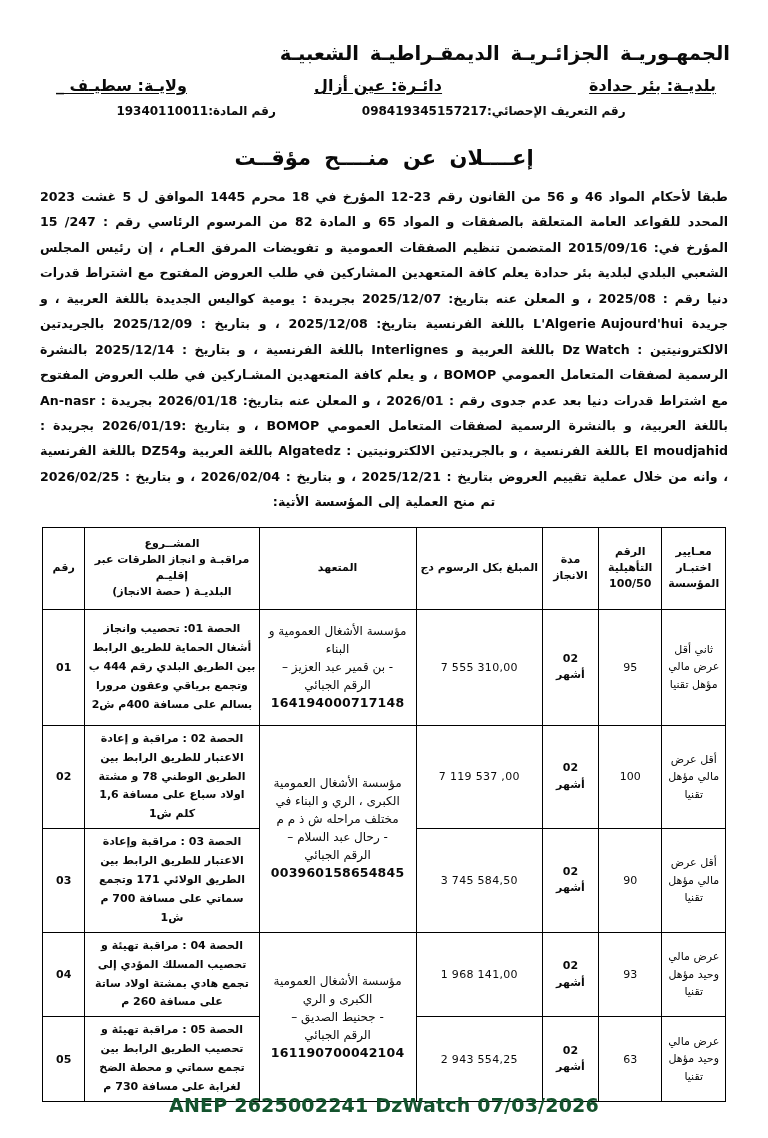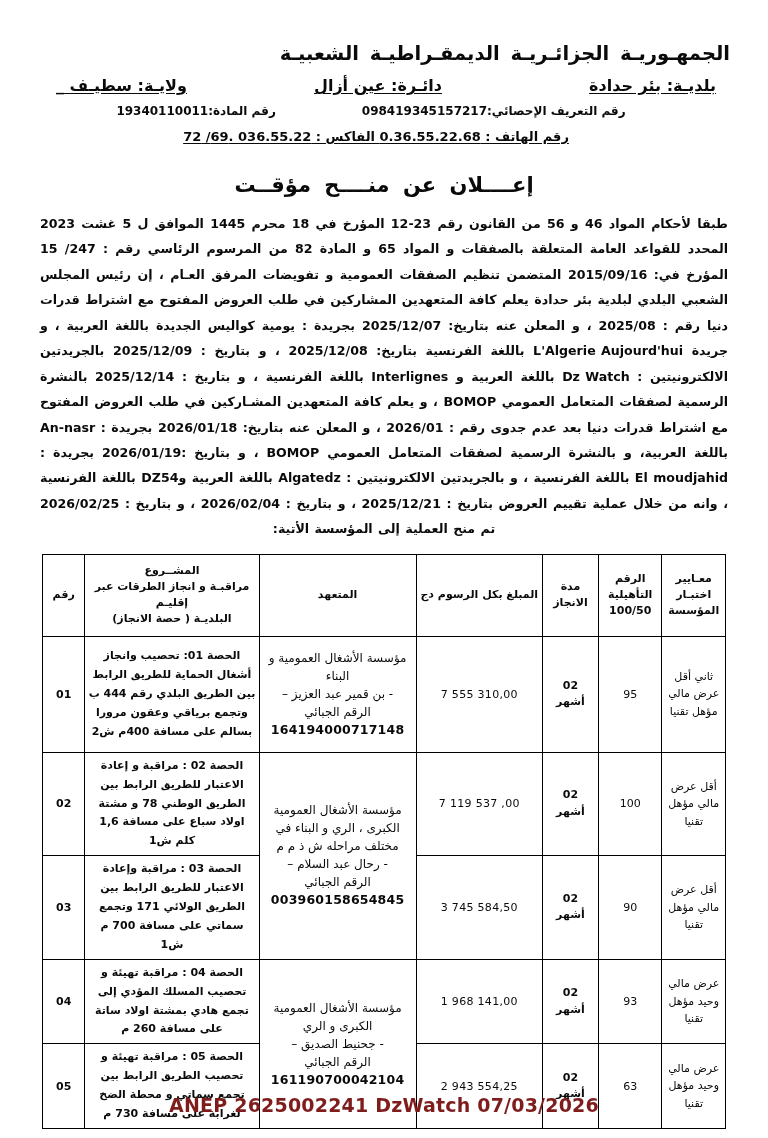--- a/index.html
+++ b/index.html
@@ -219,23 +219,20 @@
     <div class="cell baladia">بلديـة: بئر حدادة</div>
     <div class="cell daira">دائـرة: عين أزال</div>
     <div class="cell wilaya">ولايـة: سطيـف _</div>
   </div>
 
   <div class="id-row">
     <div class="cell">رقم التعريف الإحصائي:098419345157217</div>
     <div class="cell">رقم المادة:19340110011</div>
   </div>
 
-  <div class="tel-row">
-    <span class="cell">رقم الهاتف : 0.36.55.22.68   الفاكس : 036.55.22 .69/ 72</span>
-  </div>
 
   <div class="main-title">إعــــلان عن منــــح مؤقــت</div>
 
   <div class="body-text">
     <span>طبقا لأحكام المواد 46 و 56 من القانون رقم 23-12 المؤرخ في 18 محرم 1445 الموافق ل 5 غشت 2023 المحدد للقواعد العامة المتعلقة بالصفقات و المواد  65 و المادة 82 من المرسوم الرئاسي رقم : 247/ 15 المؤرخ في: 2015/09/16 المتضمن تنظيم الصفقات العمومية و تفويضات المرفق العـام ، إن رئيس المجلس الشعبي البلدي لبلدية بئر حدادة يعلم كافة المتعهدين المشاركين في طلب العروض المفتوح  مع اشتراط قدرات دنيا رقم : 2025/08 ، و المعلن عنه بتاريخ: 2025/12/07 بجريدة : يومية كواليس الجديدة باللغة العربية ، و جريدة </span><span class="ltr">L'Algerie Aujourd'hui</span><span> باللغة الفرنسية بتاريخ: 2025/12/08 ، و بتاريخ : 2025/12/09 بالجريدتين الالكترونيتين : </span><span class="ltr">Dz Watch</span><span> باللغة العربية و </span><span class="ltr">Interlignes</span><span> باللغة الفرنسية  ، و بتاريخ : 2025/12/14 بالنشرة الرسمية لصفقات المتعامل العمومي </span><span class="ltr">BOMOP</span><span> ، و يعلم كافة المتعهدين المشـاركين في طلب العروض المفتوح مع اشتراط قدرات دنيا بعد عدم جدوى رقم : 2026/01 ، و المعلن عنه بتاريخ: 2026/01/18 بجريدة : </span><span class="ltr">An-nasr</span><span> باللغة العربية، و بالنشرة الرسمية لصفقات المتعامل العمومي </span><span class="ltr">BOMOP</span><span> ، و بتاريخ :2026/01/19  بجريدة : </span><span class="ltr">El moudjahid</span><span> باللغة الفرنسية ، و بالجريدتين الالكترونيتين : </span><span class="ltr">Algatedz</span><span> باللغة العربية و</span><span class="ltr">DZ54</span><span> باللغة الفرنسية ، وانه من خلال عملية تقييم العروض بتاريخ : 2025/12/21 ، و بتاريخ : 2026/02/04 ، و بتاريخ : 2026/02/25 تم منح العملية إلى المؤسسة الأتية:</span>
   </div>
 
   <div class="tbl-wrap">
     <table class="award">
       <colgroup>
@@ -350,15 +347,15 @@
           </td>
           <td class="cell-amt">2 943 554,25</td>
           <td class="cell-proj">الحصة  05 : مراقبة تهيئة و تحصيب الطريق الرابط بين تجمع سماتي و محطة الضخ لغرابة على مسافة 730 م</td>
           <td class="cell-num">05</td>
         </tr>
 
       </tbody>
     </table>
   </div>
 
-  <div class="footer" style="color: #7f1d1d;">ANEP 2625002241 DzWatch 07/03/2026</div>
+  <div class="footer" style="color: #14532d;">ANEP 2625002241 DzWatch 07/03/2026</div>
 
 </div>
 
 </body></html>

